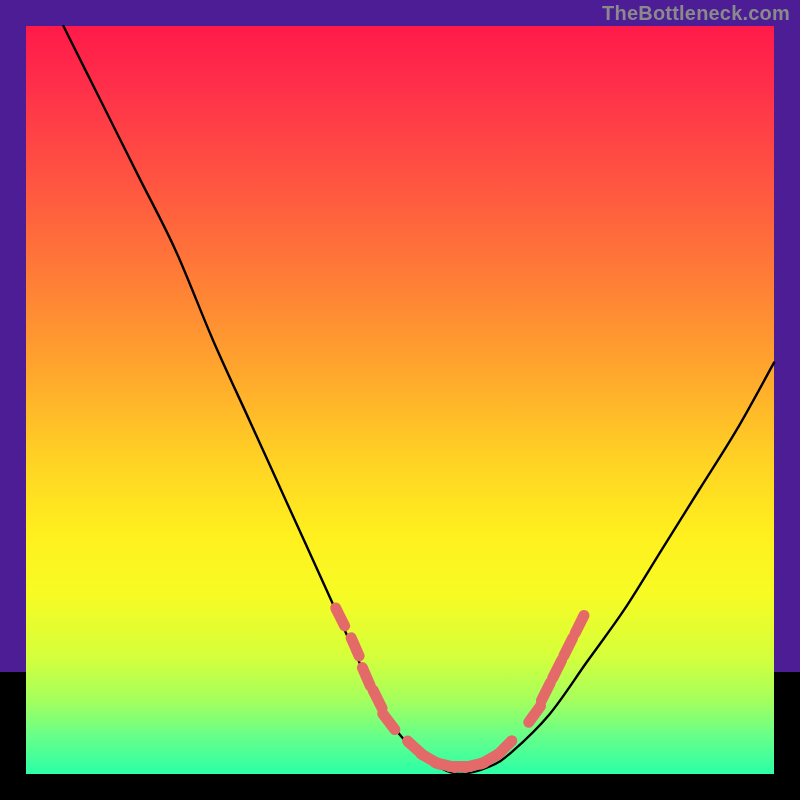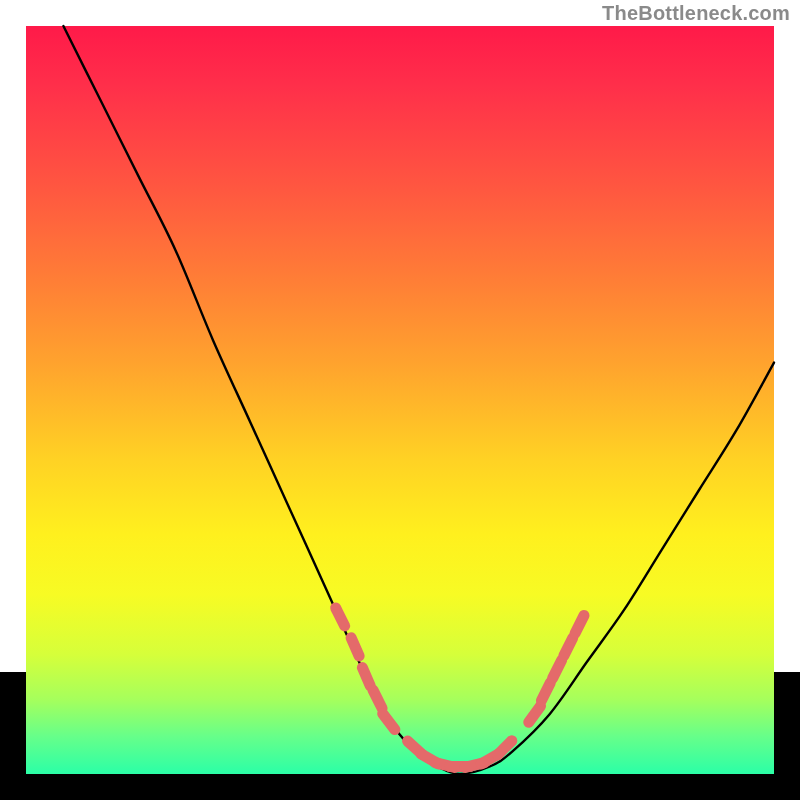--- a/index.html
+++ b/index.html
@@ -9,21 +9,21 @@
     height: 800px;
     background: #000;
     overflow: hidden;
   }
   .frame {
     position: absolute;
     left: 0;
     top: 0;
     width: 800px;
     height: 672px;
-    background: #ffffff;
+    background: #4c1d95;
   }
   .plot {
     position: absolute;
     left: 26px;
     top: 26px;
     width: 748px;
     height: 748px;
     
     background: linear-gradient(to bottom,
       #ff1a49 0%,

